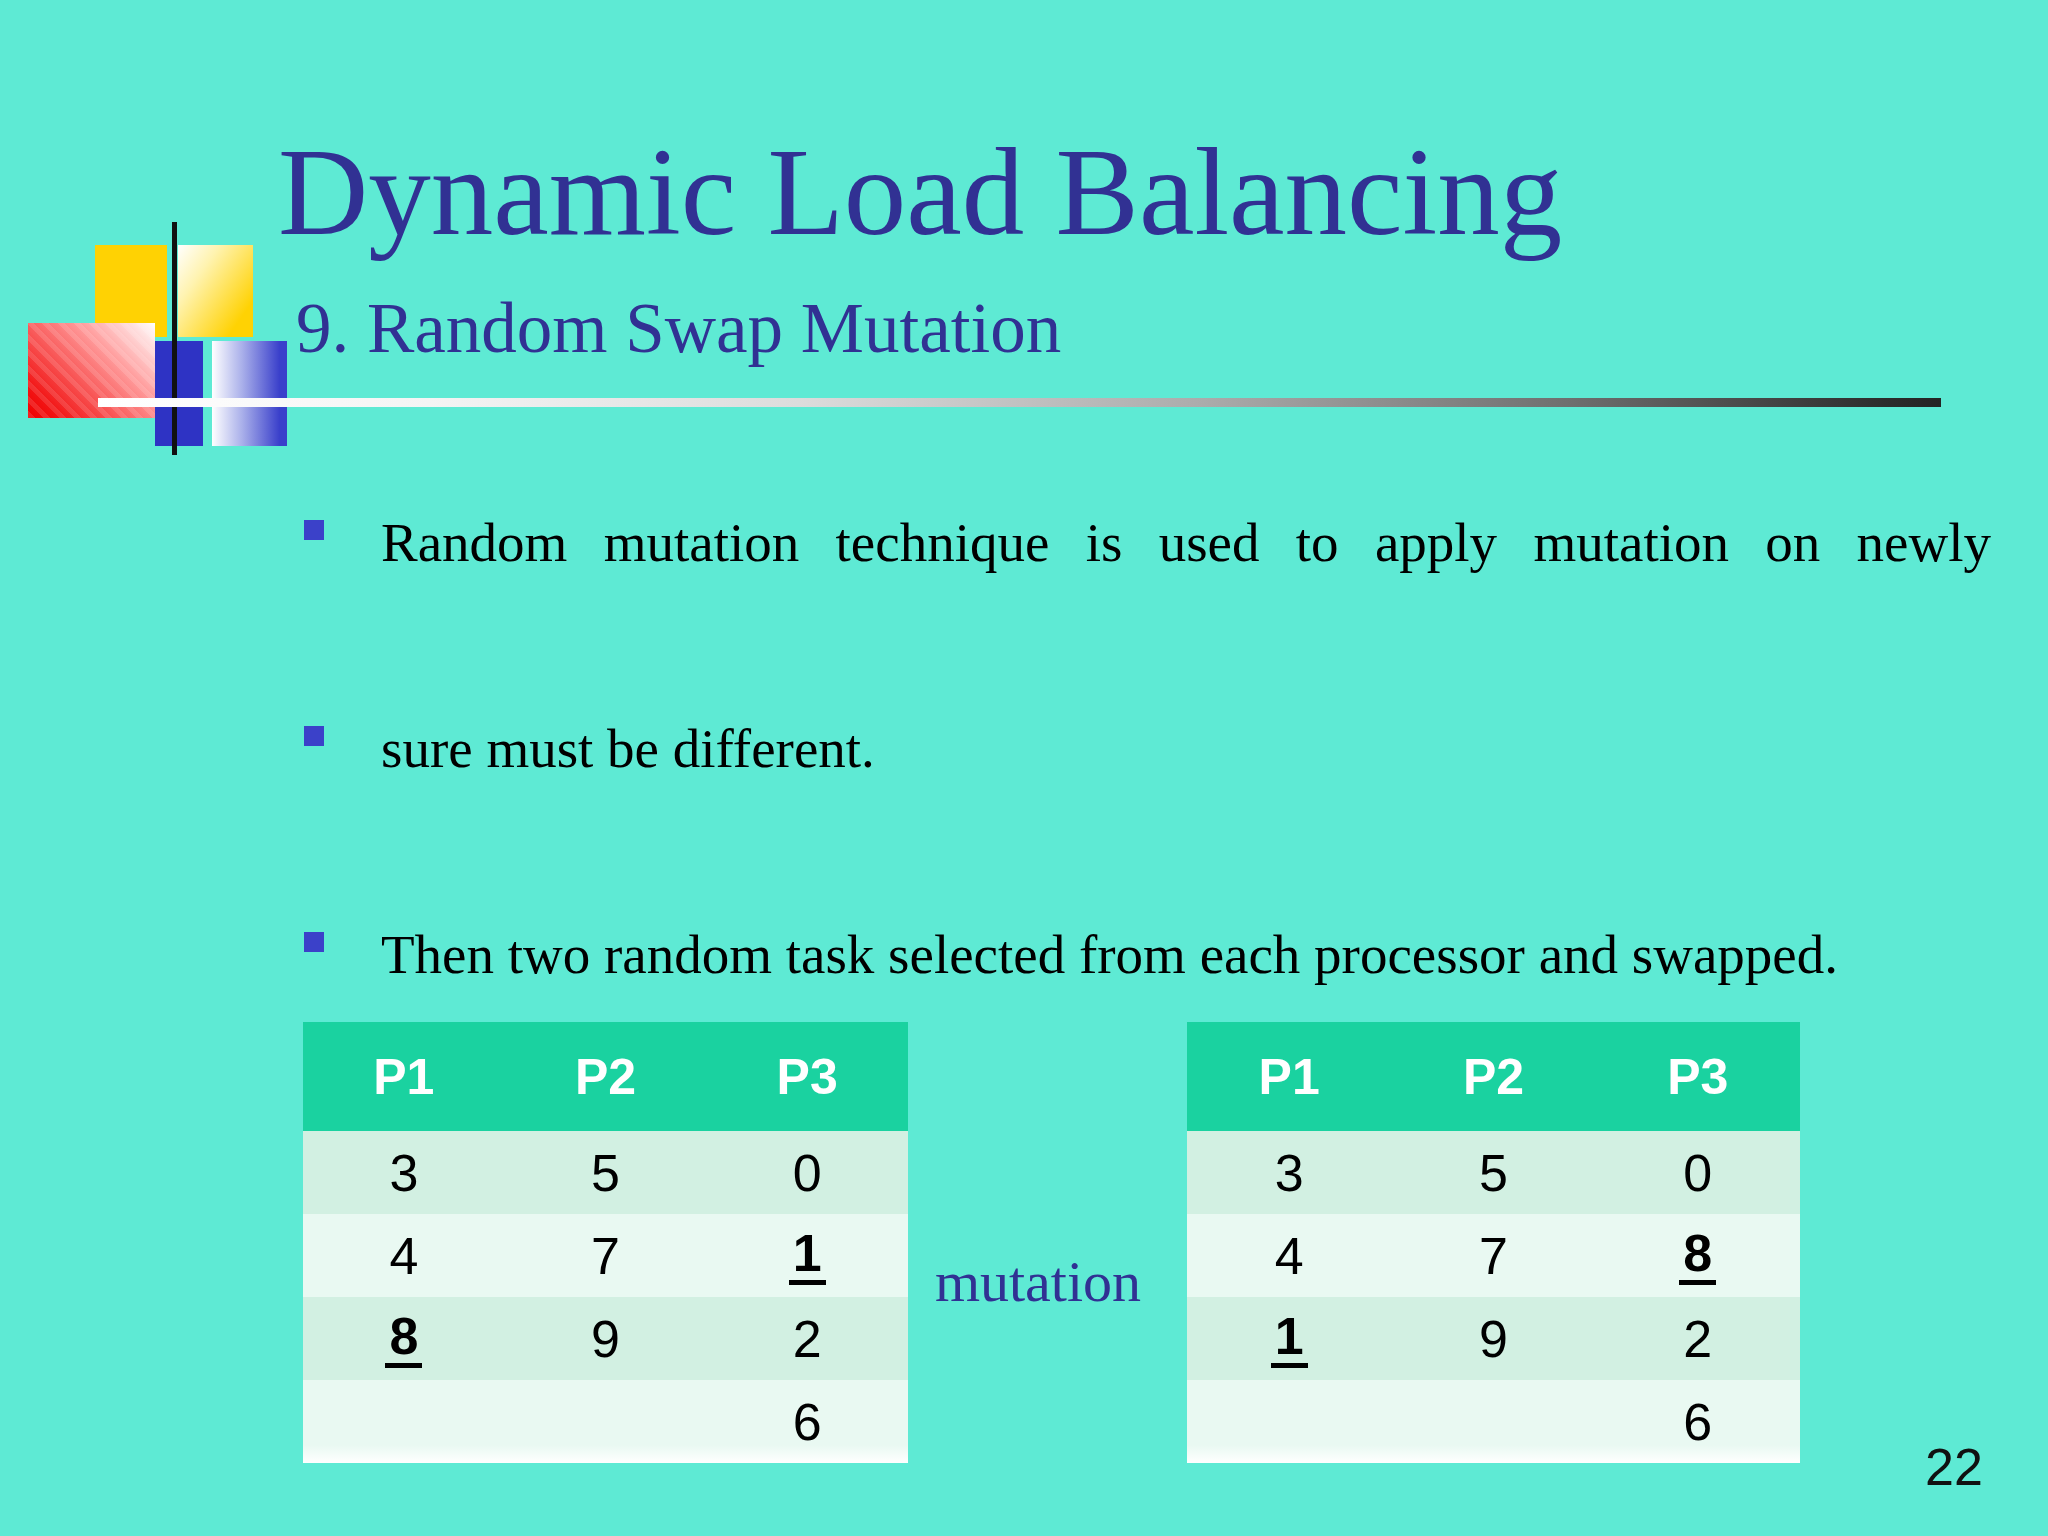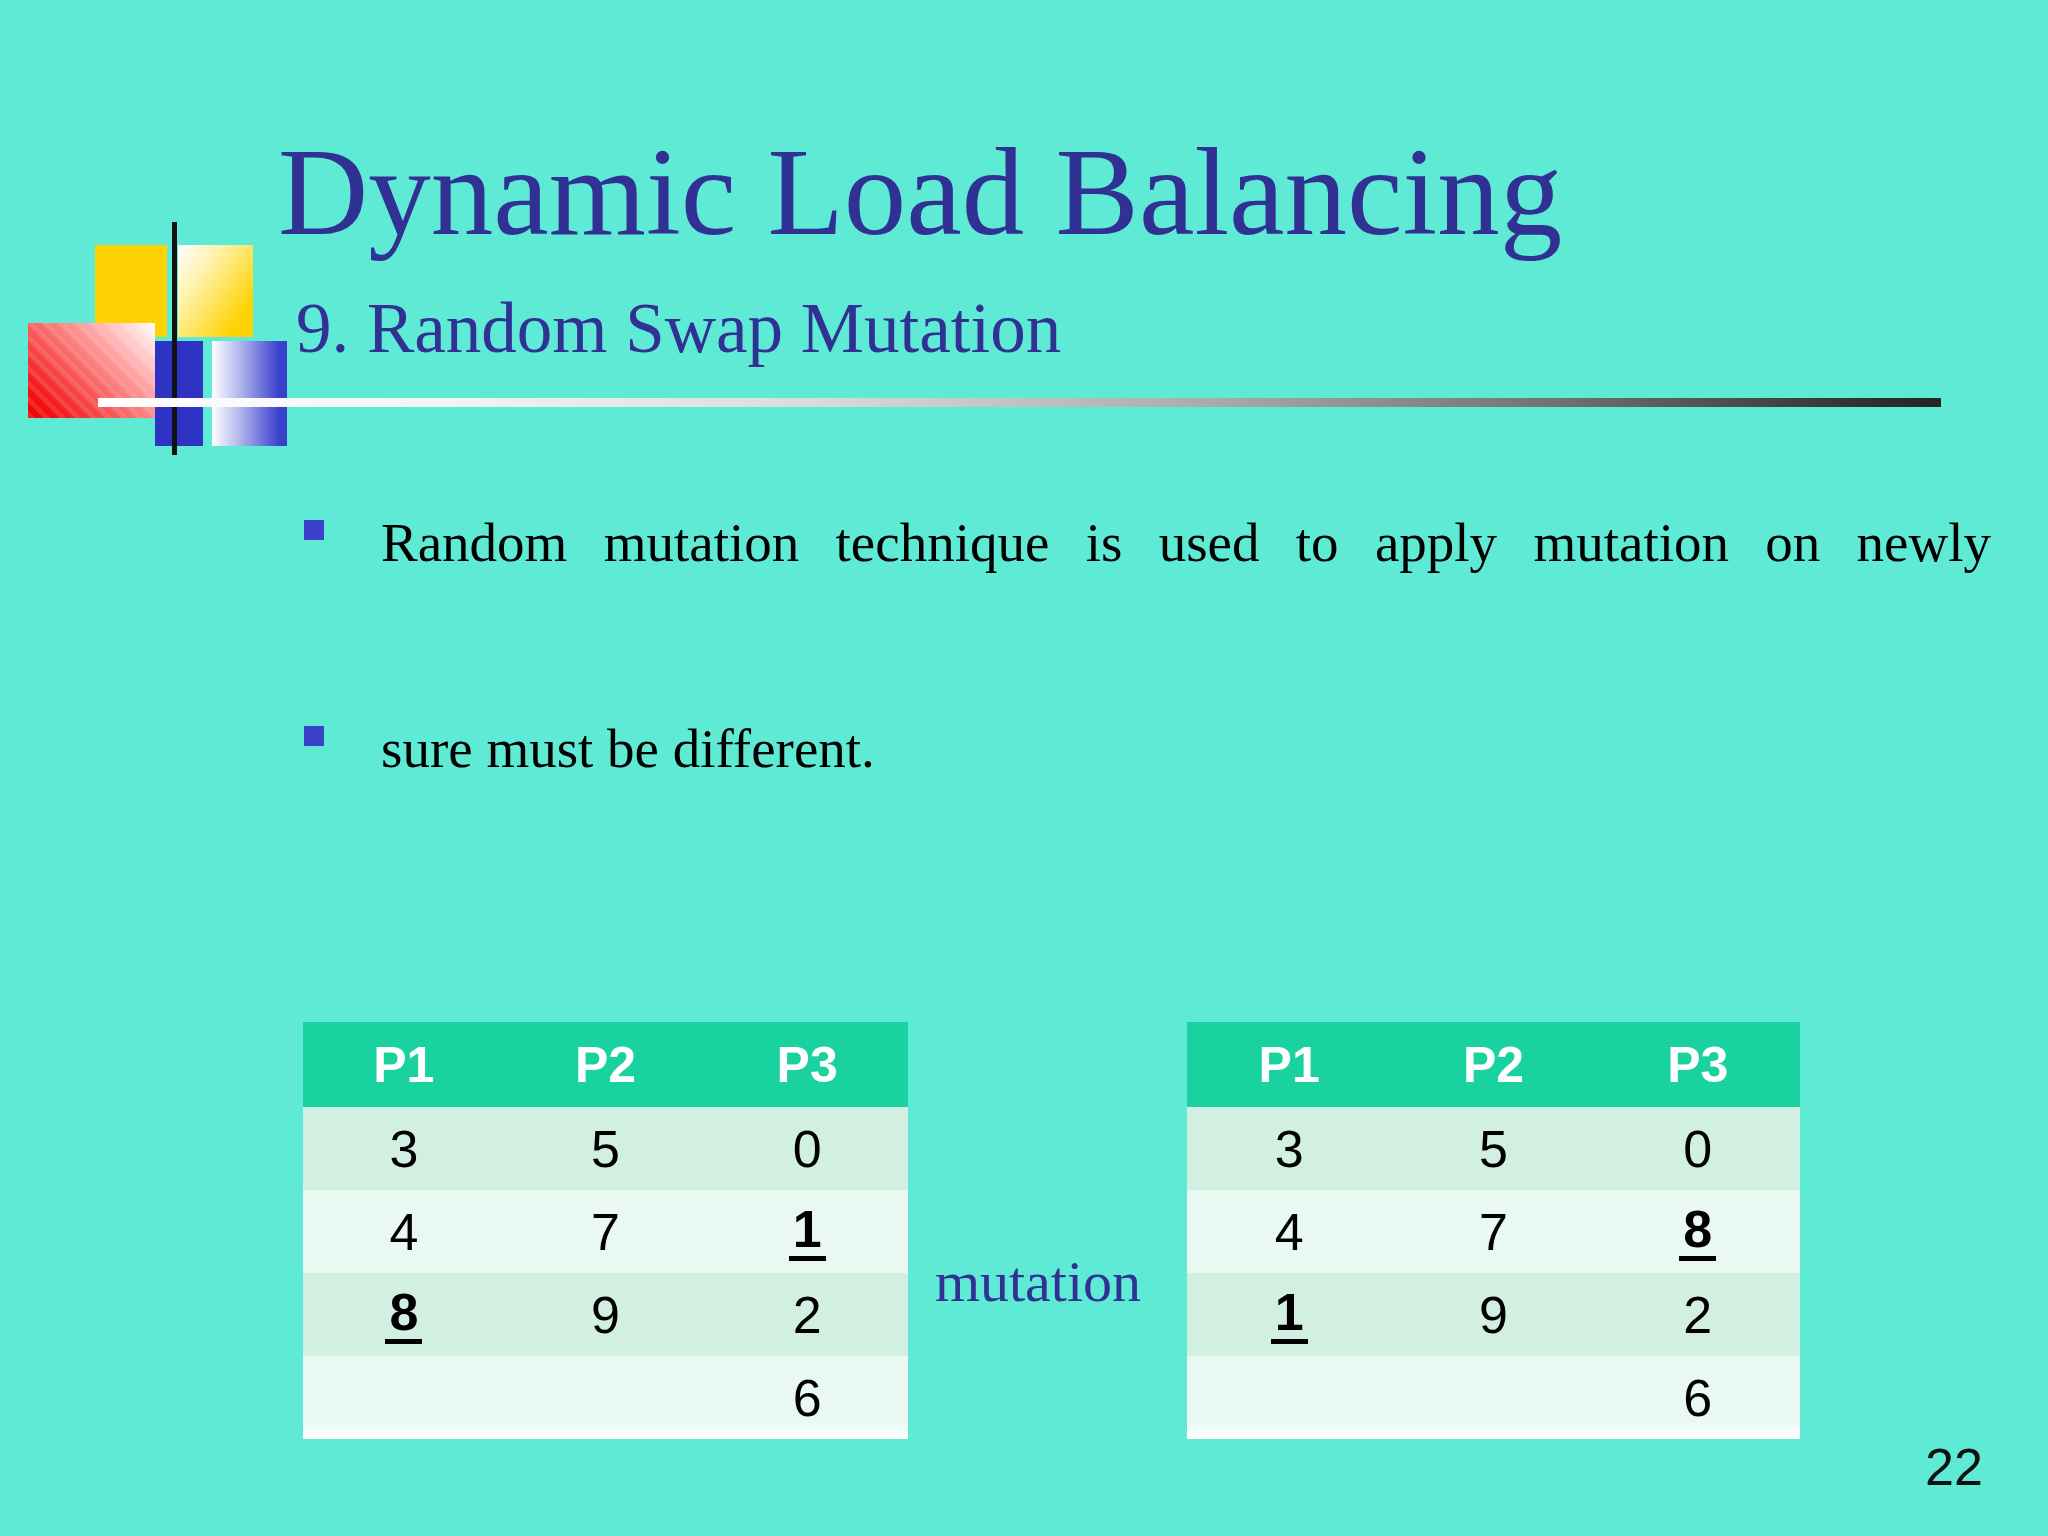--- a/index.html
+++ b/index.html
@@ -39,21 +39,21 @@
   .b1{top:491px;height:210px;}
   .b2{top:697px;height:210px;}
   .b3{top:903px;height:110px;}
   .line{display:block;}
   .line.justify{text-align:justify;}
   .line.justify::after{content:"";display:inline-block;width:100%;}
   
   .proc-table{position:absolute;top:1022px;font-family:"Liberation Sans",sans-serif;}
   .proc-table.left{left:303px;width:605px;}
   .proc-table.right{left:1187px;width:613px;}
-  .t-head{display:flex;height:85px;background:#1ad2a0;}
+  .t-head{display:flex;height:109px;background:#1ad2a0;}
   .t-head .hcell{flex:1;display:flex;align-items:center;justify-content:center;
     color:#ffffff;font-weight:bold;font-size:50px;}
   .t-row{display:flex;height:83px;}
   .t-row.dark{background:#d2f0e2;}
   .t-row.light{background:#e9f9f2;}
   .t-row .cell{flex:1;display:flex;align-items:center;justify-content:center;
     color:#000000;font-size:52px;}
   .emph{font-weight:bold;border-bottom:5px solid #000000;padding:0 4px 1px 4px;line-height:1;}
   .t-fade{position:absolute;left:0;bottom:0;width:100%;height:18px;
     background:linear-gradient(to bottom,rgba(255,255,255,0),#ffffff);}
@@ -86,20 +86,26 @@
     </div>
   </div>
 
   <div class="bullet b2">
     <div class="bullet-marker"></div>
     <div class="bullet-text">
       <span class="line">sure must be different.</span>
     </div>
   </div>
 
+  <div class="bullet b3">
+    <div class="bullet-marker"></div>
+    <div class="bullet-text">
+      <span class="line">Then two random task selected from each processor and swapped.</span>
+    </div>
+  </div>
 
   <div class="proc-table left">
     <div class="t-head">
       <div class="hcell">P1</div>
       <div class="hcell">P2</div>
       <div class="hcell">P3</div>
     </div>
     <div class="t-row dark">
       <div class="cell">3</div>
       <div class="cell">5</div>

